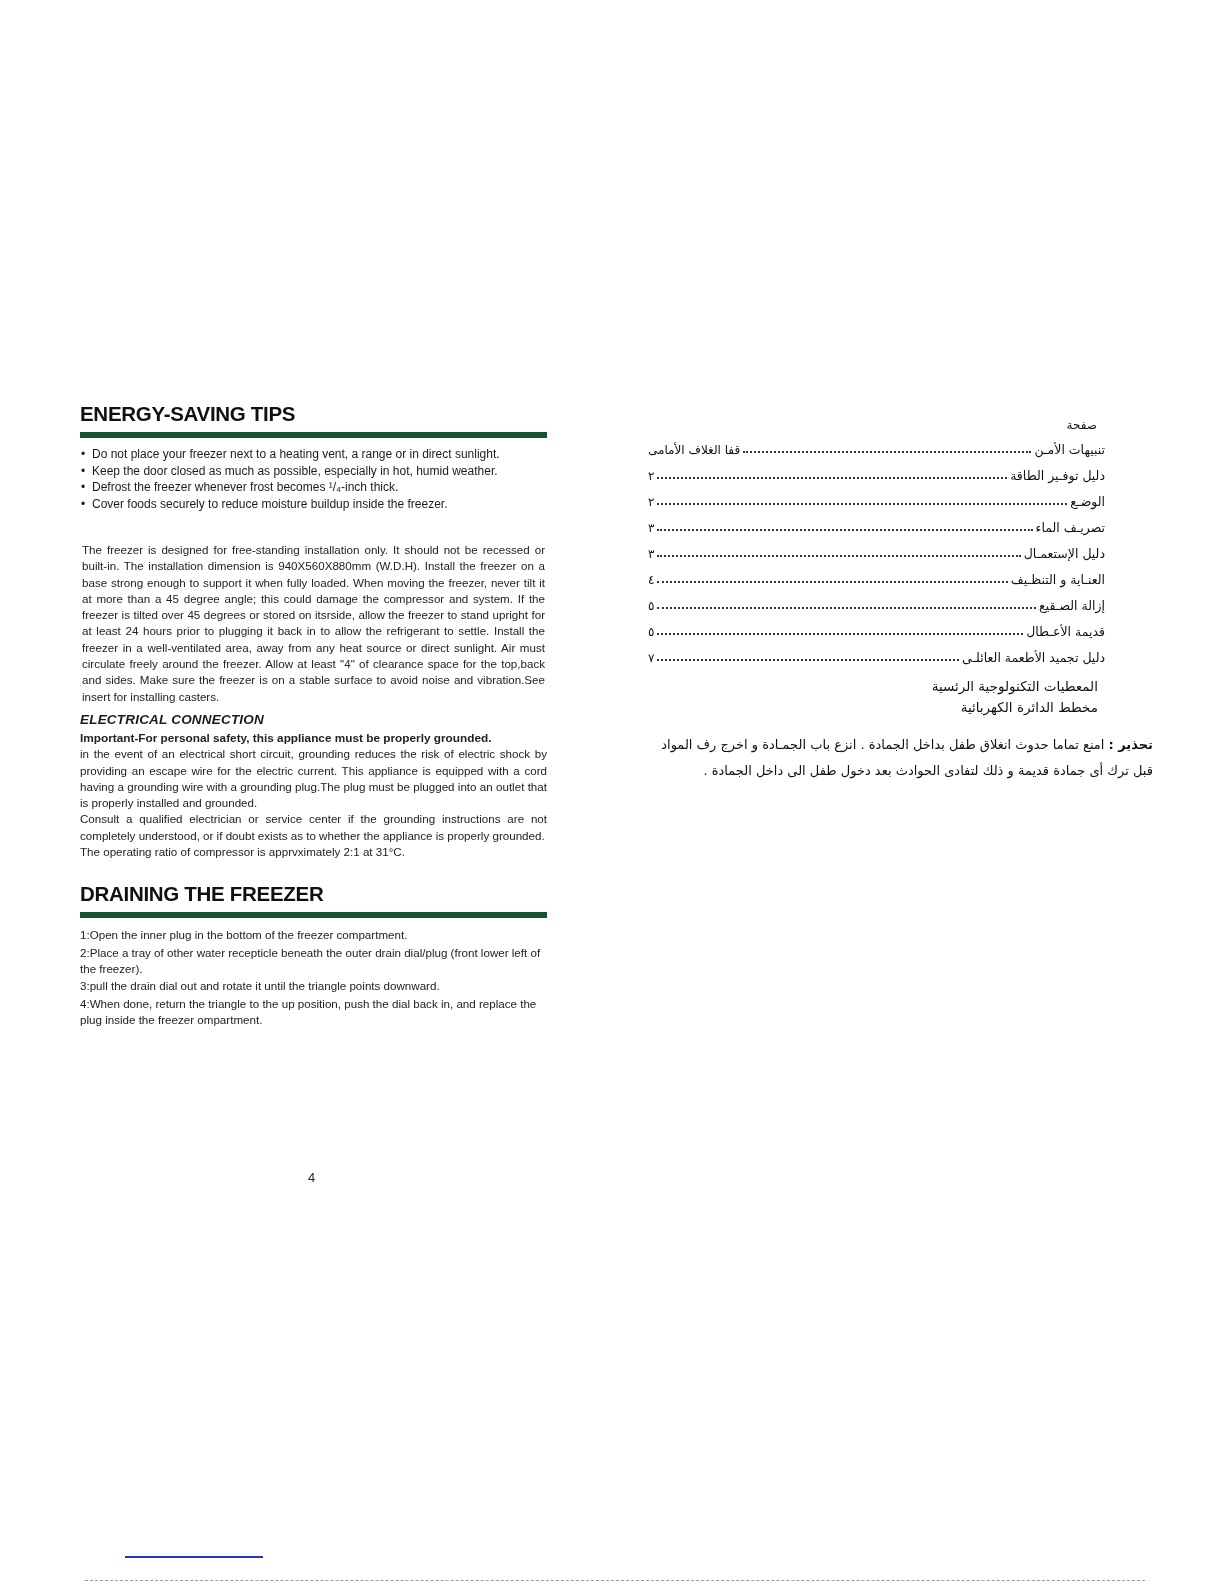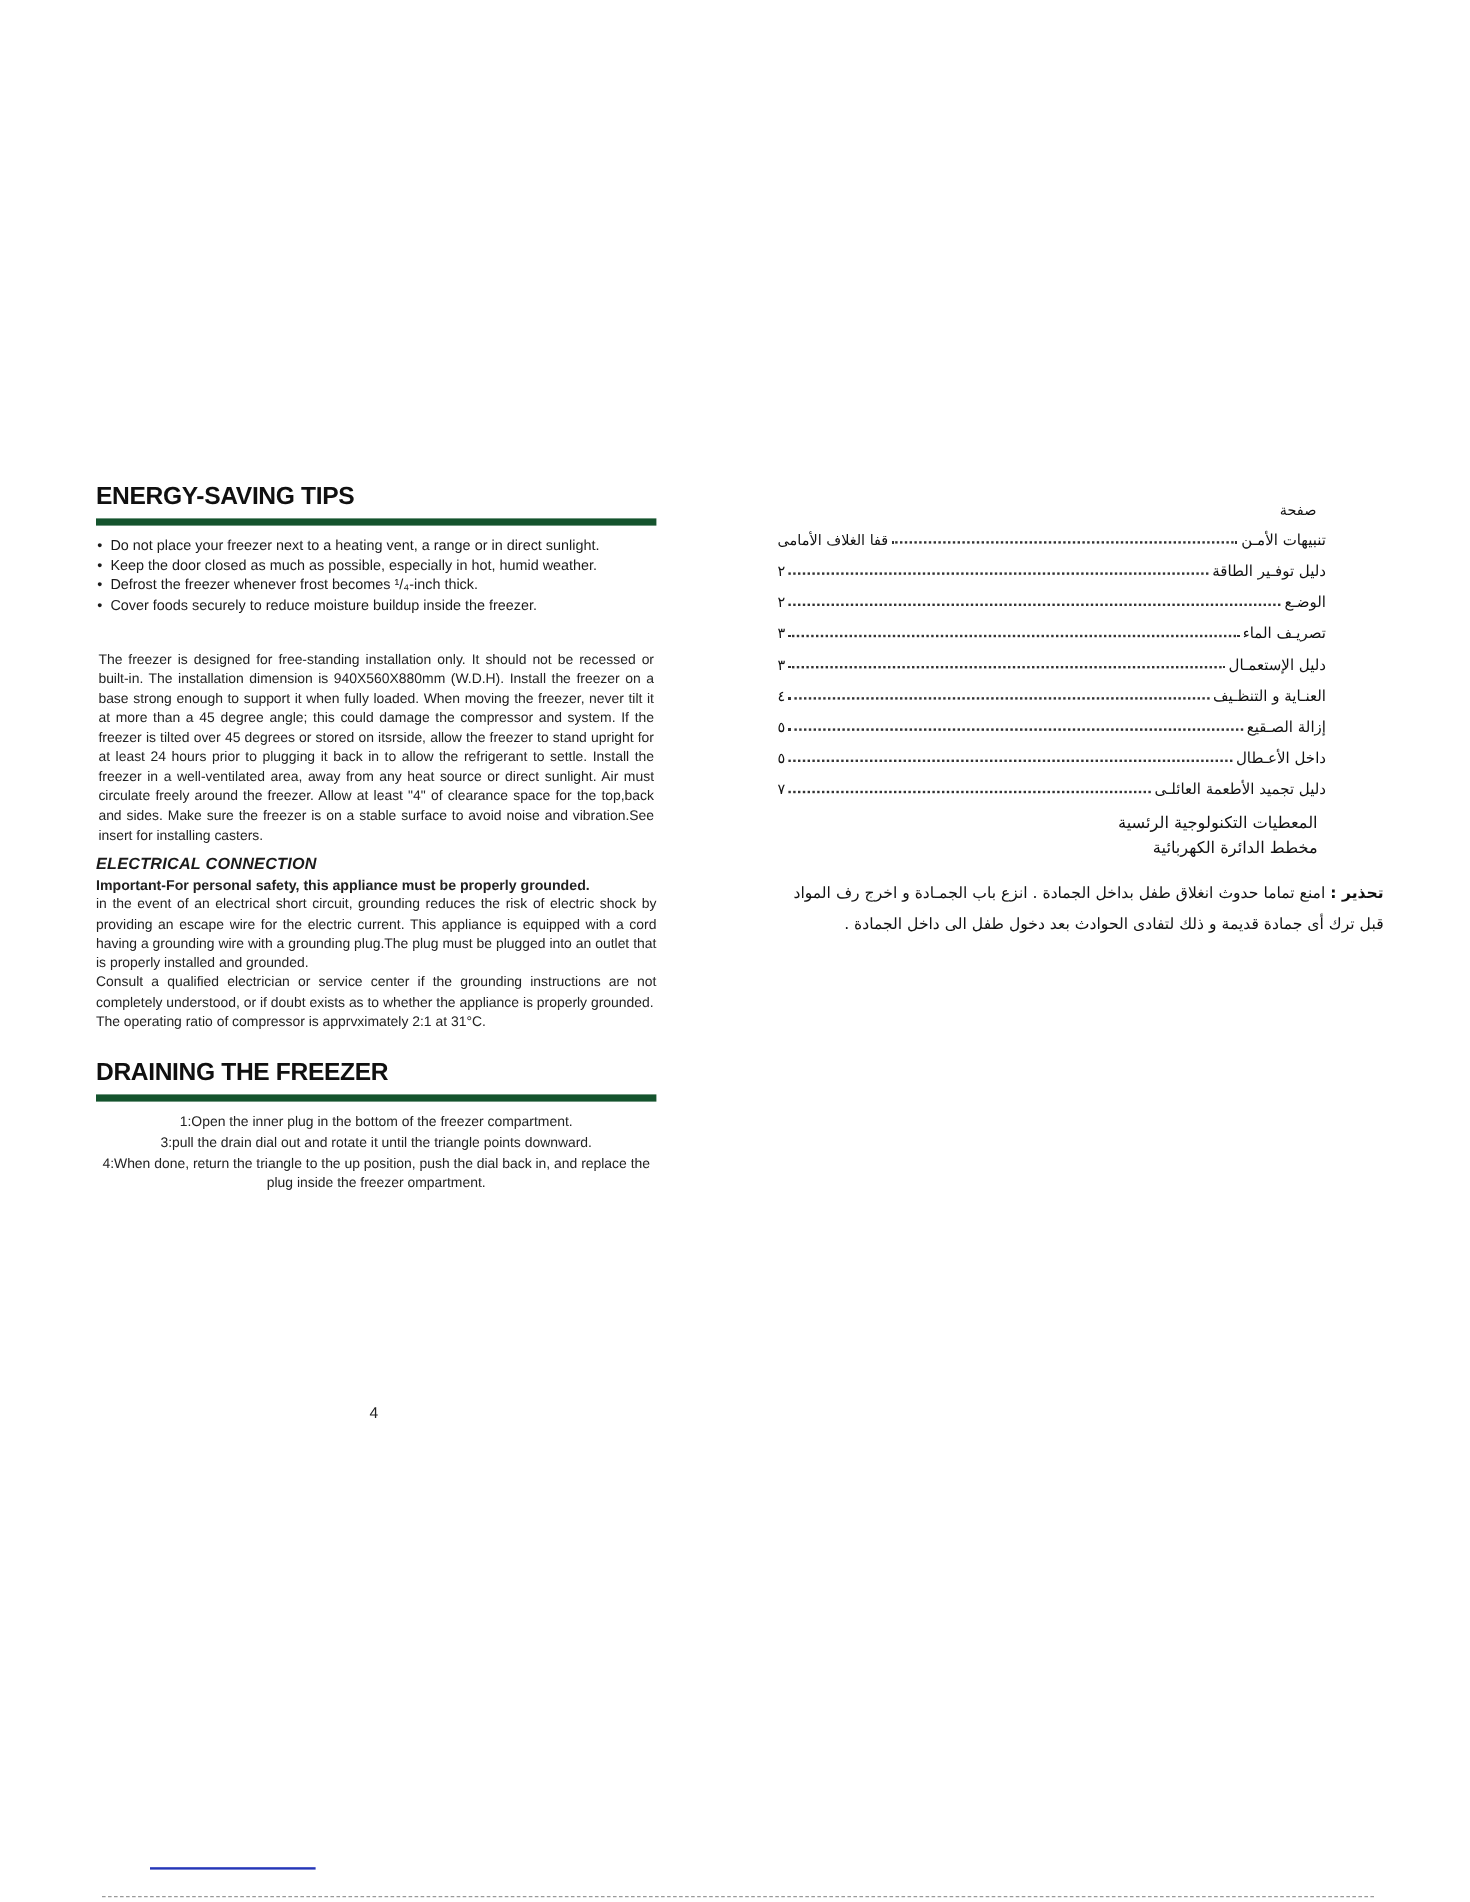--- a/index.html
+++ b/index.html
@@ -34,21 +34,21 @@
   .body { font-size:11.6px; line-height:16.3px; color:#222; }
   .just { text-align:justify; }
   .body.bold { font-weight:bold; font-size:11.8px; }
   .install-body { margin-top:6px; margin-bottom:7px; padding:0 2px; }
 
   .sub-italic {
     font-style:italic; font-weight:bold; font-size:13.5px;
     margin:2px 0 3px 0; letter-spacing:0.2px;
   }
 
-  .steps { margin-top:9px;text-align:center; }
+  .steps { margin-top:9px; }
   .steps .step { margin-bottom:1px; }
 
   
   .ar-title {
     font-size:17px; font-weight:bold; text-align:right;
     padding-left:0; padding-right:48px; margin-bottom:8px;
   }
   .ar-page-label { font-size:12px; text-align:right; padding-right:56px; margin-bottom:10px; }
 
   .toc { padding-right:48px; }
@@ -104,20 +104,21 @@
       <p class="body just">in the event of an electrical short circuit, grounding reduces the risk of electric shock by providing an escape wire for the electric current. This appliance is equipped with a cord having a grounding wire with a grounding plug.The plug must be plugged into an outlet that is properly installed and grounded.</p>
       <p class="body just">Consult a qualified electrician or service center if the grounding instructions are not completely understood, or if doubt exists as to whether the appliance is properly grounded.</p>
       <p class="body">The operating ratio of compressor is apprvximately 2:1 at 31°C.</p>
     </section>
 
     <section class="sec-drain">
       <h2 class="h-rule">DRAINING THE FREEZER</h2>
       <div class="steps">
 
       <p class="body step">1:Open the inner plug in the bottom of the freezer compartment.</p>
+          <p class="body step">2:Place a tray of other water recepticle beneath the outer drain dial/plug (front lower left of the freezer).</p>
           <p class="body step">3:pull the drain dial out and rotate it until the triangle points downward.</p>
           <p class="body step">4:When done, return the triangle to the up position, push the dial back in, and replace the plug inside the freezer ompartment.</p>
         </div>
     </section>
 
   </main>
 
   <aside class="col-right">
     <div class="ar-page-label">صفحة</div>
 
@@ -159,21 +160,21 @@
           <span class="toc-page">٤</span>
         </div>
 
         <div class="toc-row">
           <span class="toc-title">إزالة الصـقيع</span>
           <span class="toc-dots"></span>
           <span class="toc-page">٥</span>
         </div>
 
         <div class="toc-row">
-          <span class="toc-title">داخل الأعـطال</span>
+          <span class="toc-title">قديمة الأعـطال</span>
           <span class="toc-dots"></span>
           <span class="toc-page">٥</span>
         </div>
 
         <div class="toc-row">
           <span class="toc-title">دليل تجميد الأطعمة العائلـى</span>
           <span class="toc-dots"></span>
           <span class="toc-page">٧</span>
         </div>
       </div>

